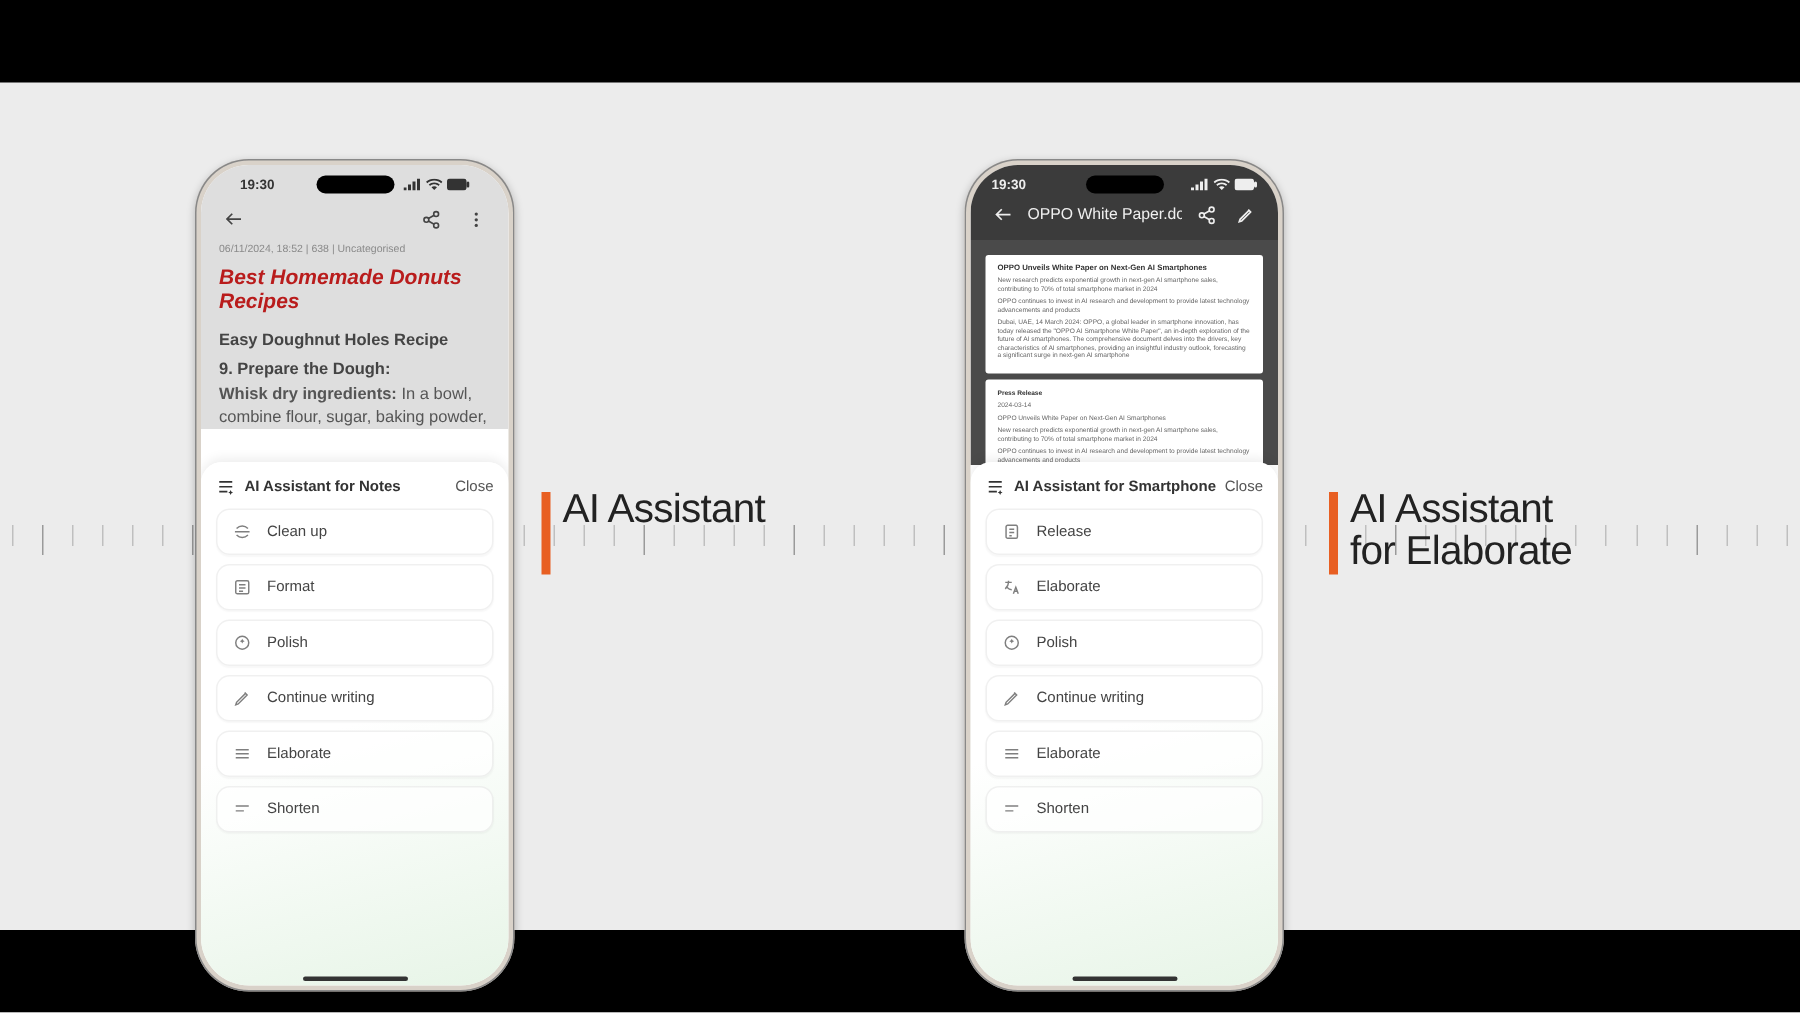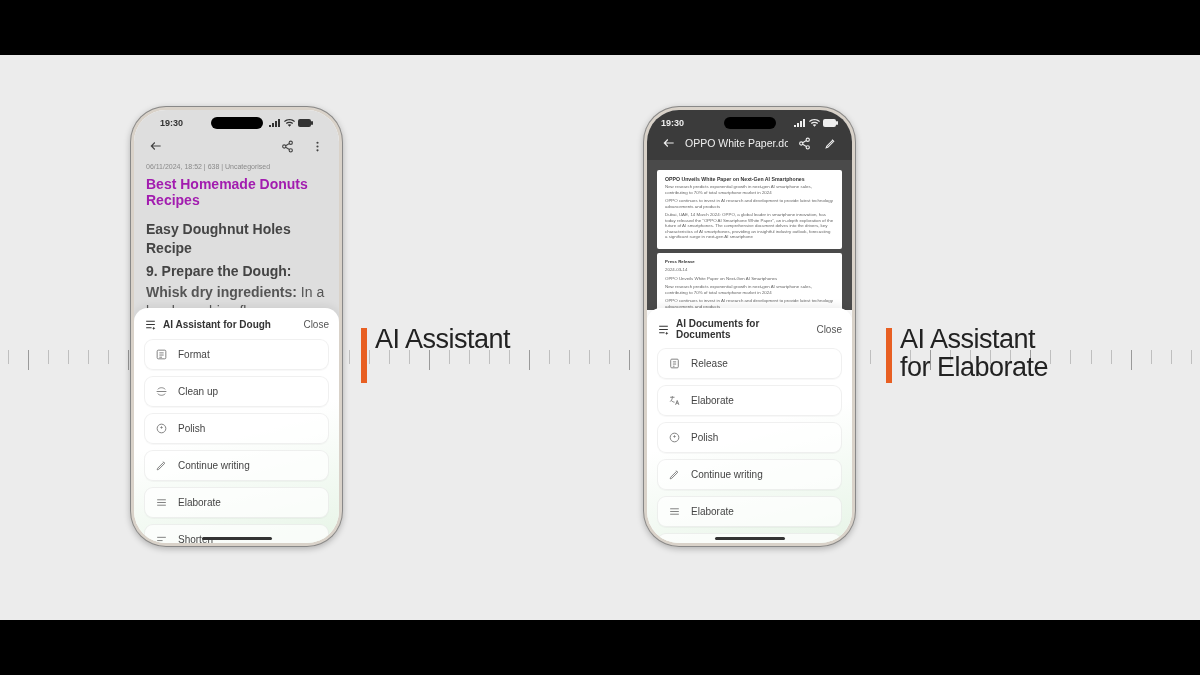--- a/index.html
+++ b/index.html
@@ -6,37 +6,37 @@
   html, body { width: 1200px; height: 675px; overflow: hidden; font-family: -apple-system, Helvetica, Arial, sans-serif; }
   .stage { width: 1200px; height: 675px; background: #000; position: relative; }
   .canvas { position: absolute; top: 55px; left: 0; width: 1200px; height: 565px; background: #ececec; }
   .ruler { position: absolute; left: 0; width: 1200px; height: 20px; top: 295px; display: flex; justify-content: space-between; padding: 0 8px; }
   .tick { width: 1px; height: 14px; background: #bfbfbf; }
   .tick.major { height: 20px; background: #9a9a9a; }
   .orange-bar { position: absolute; width: 6px; height: 55px; background: #e85f22; }
 
   .label { position: absolute; font-size: 27px; line-height: 1.05; color: #222; letter-spacing: -0.5px; }
 
-  .phone { position: absolute; width: 213px; height: 441px; border-radius: 36px; background: #d9d2c9; box-shadow: 0 2px 6px rgba(0,0,0,0.25), inset 0 0 0 1px #888; }
+  .phone { position: absolute; width: 213px; height: 555px; border-radius: 36px; background: #d9d2c9; box-shadow: 0 2px 6px rgba(0,0,0,0.25), inset 0 0 0 1px #888; }
   .screen { position: absolute; top: 4px; left: 4px; right: 4px; bottom: 4px; border-radius: 32px; background: #fff; overflow: hidden; }
 
   .statusbar { height: 22px; display: flex; align-items: center; justify-content: space-between; padding: 4px 14px 0; font-size: 9px; font-weight: 600; color: #333; }
   .status-ind { display: flex; gap: 3px; align-items: center; }
   .sig { width: 12px; height: 8px; }
   .wifi { width: 11px; height: 8px; }
   .batt { width: 15px; height: 8px; }
 
   .island { position: absolute; top: 7px; left: 50%; transform: translateX(-50%); width: 52px; height: 12px; background: #000; border-radius: 8px; }
 
   .notes-upper { background: #dedede; padding: 0 12px; }
   .notes-toolbar { height: 28px; display: flex; align-items: center; justify-content: space-between; }
   .icon-btn { width: 20px; height: 20px; display:flex; align-items:center; justify-content:center; color:#444; }
   .notes-meta { font-size: 7px; color: #8a8a8a; padding: 3px 0 6px; }
-  .notes-title { font-size: 14px; font-weight: 700; color: #a21caf; line-height: 1.15; padding-bottom: 8px; }
-  .notes-body { font-size: 14px; color: #555; line-height: 1.35; }
+  .notes-title { font-size: 14px; font-weight: 700; color: #b91c1c; line-height: 1.15; padding-bottom: 8px; font-style: italic; }
+  .notes-body { font-size: 11px; color: #555; line-height: 1.35; }
   .notes-body .sub { font-weight: 700; color: #444; margin-top: 4px; }
   .notes-body p { margin-bottom: 2px; }
   .docs-toolbar { height: 28px; display: flex; align-items: center; gap: 6px; color: #ddd; }
   .docs-title { flex: 1; font-size: 10.5px; color: #f0f0f0; font-weight: 500; white-space: nowrap; overflow: hidden; }
   .docpage { background: #fff; border-radius: 2px; margin: 4px 0; padding: 6px 8px; }
   .docpage .h { font-size: 5.2px; font-weight: 700; color: #333; margin-bottom: 2px; }
   .docpage .p { font-size: 4.4px; color: #666; line-height: 1.25; margin-bottom: 3px; }
 
   .sheet { position: absolute; left: 0; right: 0; bottom: 0; background: linear-gradient(165deg, #ffffff 50%, #e8f5e8 98%); border-top-left-radius: 14px; border-top-right-radius: 14px; box-shadow: 0 -2px 8px rgba(0,0,0,0.08); padding: 10px 10px 0; }
   .sheet-head { display: flex; align-items: center; justify-content: space-between; margin-bottom: 8px; }
@@ -182,37 +182,37 @@
           </div>
         </div>
 
         <div class="sheet" style="top:198px;">
           <div class="sheet-head">
             <div class="sheet-title">
               <svg width="13" height="13" viewBox="0 0 24 24">
                   <path stroke="#333" stroke-width="2" fill="none" d="M4 6h16M4 12h16M4 18h10"></path>
                   <path fill="#333" d="M18 16l1 2 2 1-2 1-1 2-1-2-2-1 2-1z"></path>
                 </svg>
-              <span>AI Assistant for Dough</span>
+              <span>AI Assistant for Notes</span>
             </div>
             <span class="close">Close</span>
           </div>
 
+          <div class="opt">
+            <svg viewBox="0 0 24 24">
+                <path fill="none" stroke="#555" stroke-width="1.8" d="M5 8c4-4 10-4 14 0M5 16c4 4 10 4 14 0M3 12h18"></path>
+              </svg>
+            <span>Clean up</span>
+          </div>
           <div class="opt">
             <svg viewBox="0 0 24 24">
                 <rect x="4" y="4" width="16" height="16" rx="2" fill="none" stroke="#555" stroke-width="1.8"></rect>
                 <path stroke="#555" stroke-width="1.8" d="M8 9h8M8 13h8M8 17h5"></path>
               </svg>
             <span>Format</span>
-          </div>
-          <div class="opt">
-            <svg viewBox="0 0 24 24">
-                <path fill="none" stroke="#555" stroke-width="1.8" d="M5 8c4-4 10-4 14 0M5 16c4 4 10 4 14 0M3 12h18"></path>
-              </svg>
-            <span>Clean up</span>
           </div>
           <div class="opt">
             <svg viewBox="0 0 24 24">
                 <circle cx="12" cy="12" r="8" fill="none" stroke="#555" stroke-width="1.8"></circle>
                 <path fill="#555" d="M12 7l1 2 2 1-2 1-1 2-1-2-2-1 2-1z"></path>
               </svg>
             <span>Polish</span>
           </div>
           <div class="opt">
             <svg viewBox="0 0 24 24">
@@ -298,21 +298,21 @@
           </div>
         </div>
 
         <div class="sheet" style="top:198px;">
           <div class="sheet-head">
             <div class="sheet-title">
               <svg width="13" height="13" viewBox="0 0 24 24">
                   <path stroke="#333" stroke-width="2" fill="none" d="M4 6h16M4 12h16M4 18h10"></path>
                   <path fill="#333" d="M18 16l1 2 2 1-2 1-1 2-1-2-2-1 2-1z"></path>
                 </svg>
-              <span>AI Documents for Documents</span>
+              <span>AI Assistant for Smartphone</span>
             </div>
             <span class="close">Close</span>
           </div>
 
           <div class="opt">
             <svg viewBox="0 0 24 24">
                 <rect x="5" y="4" width="14" height="16" rx="2" fill="none" stroke="#555" stroke-width="1.8"></rect>
                 <path stroke="#555" stroke-width="1.8" d="M9 9h6M9 13h6M9 17h3"></path>
               </svg>
             <span>Release</span>

